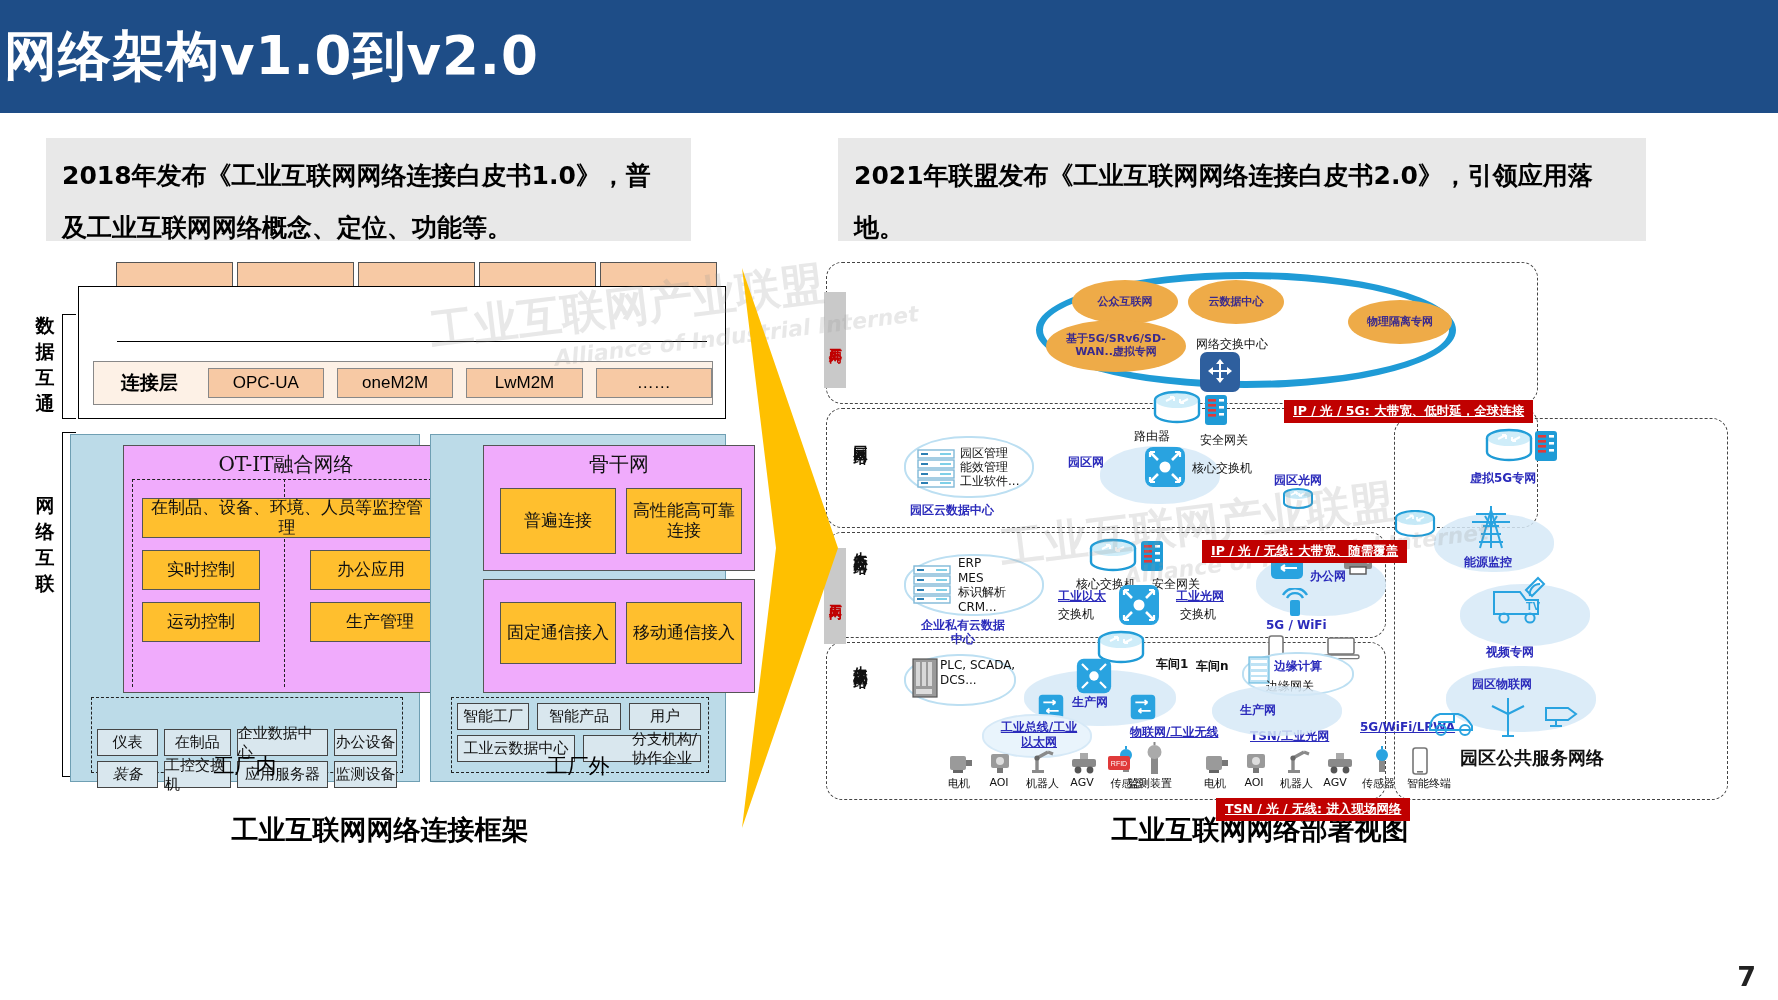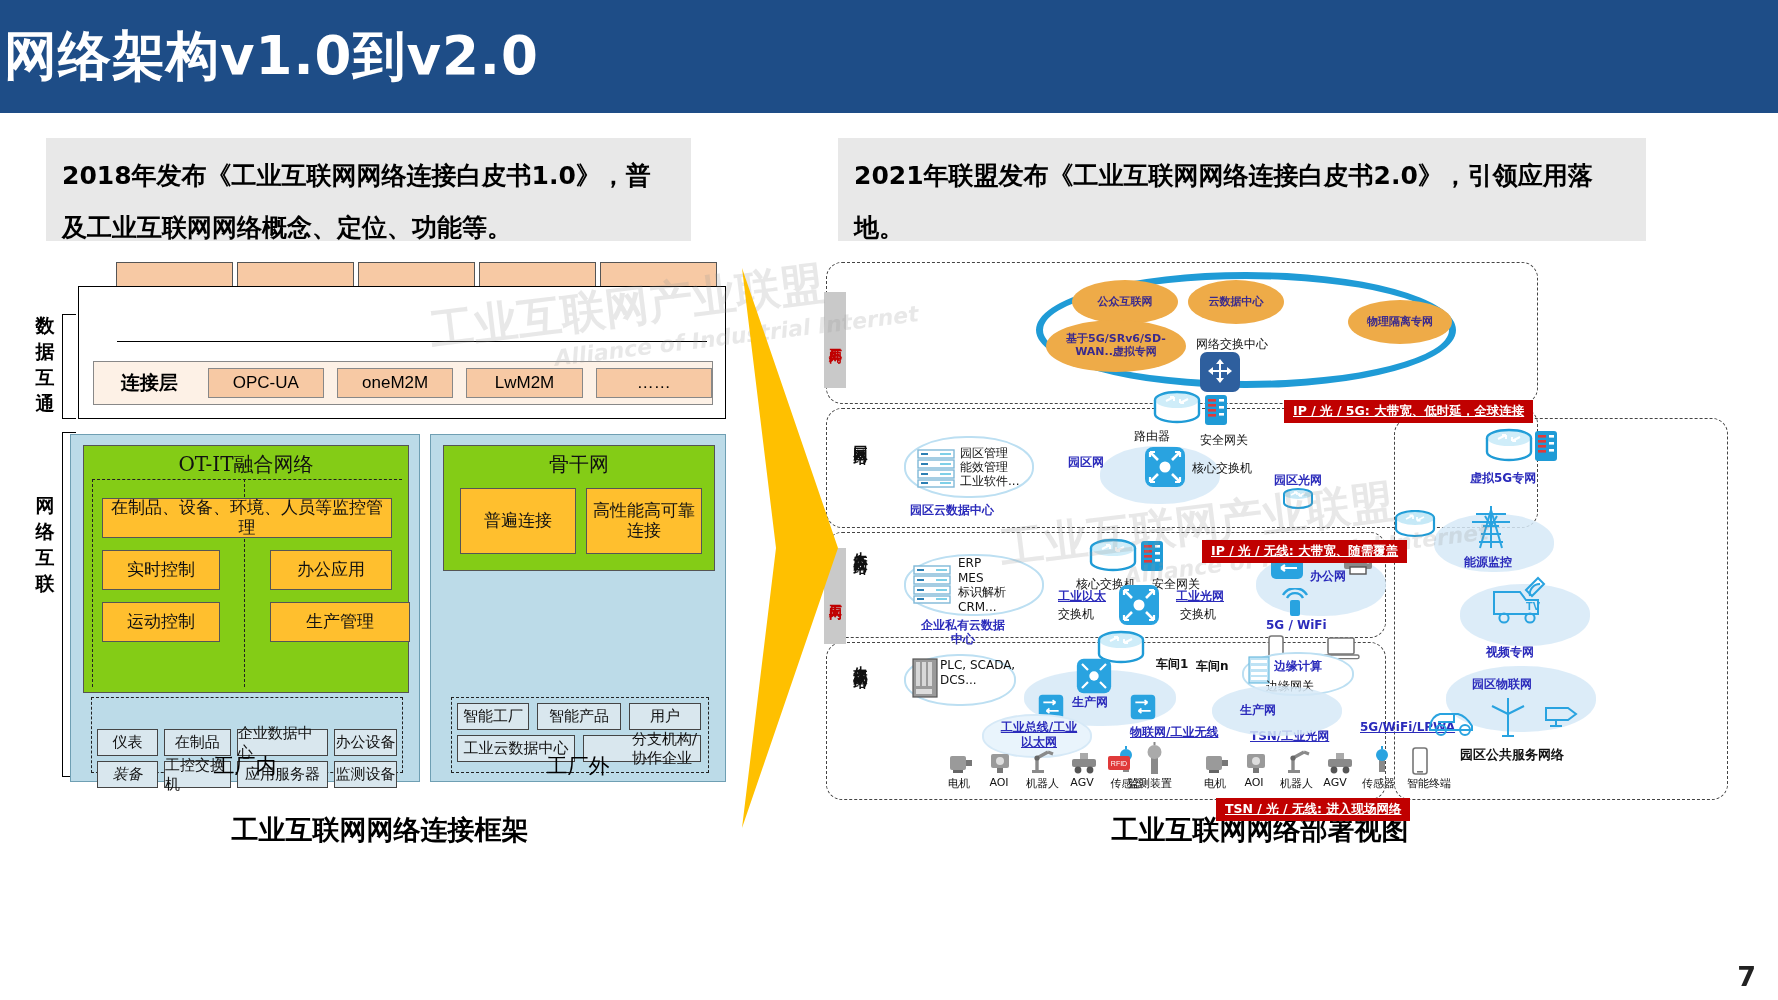--- a/index.html
+++ b/index.html
@@ -121,21 +121,21 @@
   
   #net-left {
     position: absolute; left: 42px; top: 172px; width: 350px; height: 348px;
     background: #bcdbe8; border: 1.5px solid #6f9fb3;
   }
   #net-right {
     position: absolute; left: 402px; top: 172px; width: 296px; height: 348px;
     background: #bcdbe8; border: 1.5px solid #6f9fb3;
   }
   .yellow-panel {
-    position: absolute; background: #84cc16; border: 1px solid #555;
+    position: absolute; background: #f0abfc; border: 1px solid #555; margin-left: 40px;
   }
   .yp-title {
     text-align: center; font-size: 20px; padding-top: 5px; color: #111;
   }
   .org-box {
     background: #ffbf2e; border: 1px solid #555;
     display: flex; align-items: center; justify-content: center;
     font-size: 17px; color: #111; text-align:center; line-height:1.15;
   }
   .dashed-group {
@@ -319,20 +319,24 @@
       </div>
     </div>
   </div>
 
   <div id="net-right">
     <div class="yellow-panel" style="left:12px;top:10px;width:272px;height:126px;">
       <div class="yp-title">骨干网</div>
       <div class="org-box" style="position:absolute;left:16px;top:42px;width:116px;height:66px;">普遍连接</div>
       <div class="org-box" style="position:absolute;left:142px;top:42px;width:116px;height:66px;">高性能高可靠连接</div>
     </div>
+    <div class="yellow-panel" style="left:12px;top:144px;width:272px;height:114px;">
+      <div class="org-box" style="position:absolute;left:16px;top:22px;width:116px;height:62px;">固定通信接入</div>
+      <div class="org-box" style="position:absolute;left:142px;top:22px;width:116px;height:62px;">移动通信接入</div>
+    </div>
     <div class="dashed-group" style="left:20px;top:262px;width:258px;height:76px;">
       <div style="display:flex;gap:8px;padding:5px;">
         <div class="chip" style="width:72px;">智能工厂</div>
         <div class="chip" style="width:84px;">智能产品</div>
         <div class="chip" style="width:72px;">用户</div>
       </div>
       <div style="display:flex;gap:8px;padding:0 5px;">
         <div class="chip" style="width:118px;">工业云数据中心</div>
         <div class="chip" style="width:118px;padding-left:48px;">分支机构/协作企业</div>
       </div>
@@ -743,21 +747,21 @@
         <path d="M22 20 l-16-8 M22 20 l16-8 M22 20 l0 -16"></path>
       <path d="M16 42 h12"></path>
     </g>
   </svg>
   <svg class="icon" style="left:742px;top:440px;" width="40" height="36" viewBox="0 0 40 36">
     <g stroke="#29a3e0" stroke-width="2" fill="none">
       <path d="M4 10 h22 l8 6 -8 6 H4 z"></path>
       <path d="M14 22 v6 M8 28 h12"></path>
     </g>
   </svg>
-  <div class="nlabel" style="left:660px;top:488px;color:#111;font-size:13px;">园区公共服务网络</div>
+  <div class="nlabel" style="left:660px;top:488px;color:#111;font-size:18px;">园区公共服务网络</div>
 
   <div class="redbar" style="left:484px;top:142px;">IP / 光 / 5G: 大带宽、低时延，全球连接</div>
   <div class="redbar" style="left:402px;top:282px;">IP / 光 / 无线: 大带宽、随需覆盖</div>
   <div class="redbar" style="left:416px;top:540px;">TSN / 光 / 无线: 进入现场网络</div>
 </div>
 
 <div class="diagram-caption" id="cap-left-diagram">工业互联网网络连接框架</div>
 <div class="diagram-caption" id="cap-right-diagram">工业互联网网络部署视图</div>
 
 <div id="page-number">7</div>

